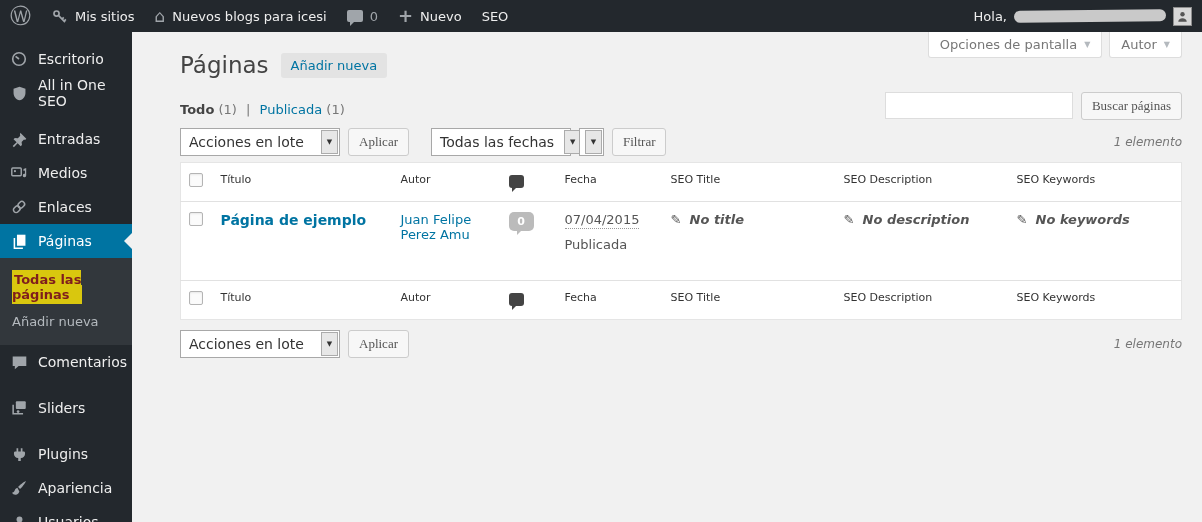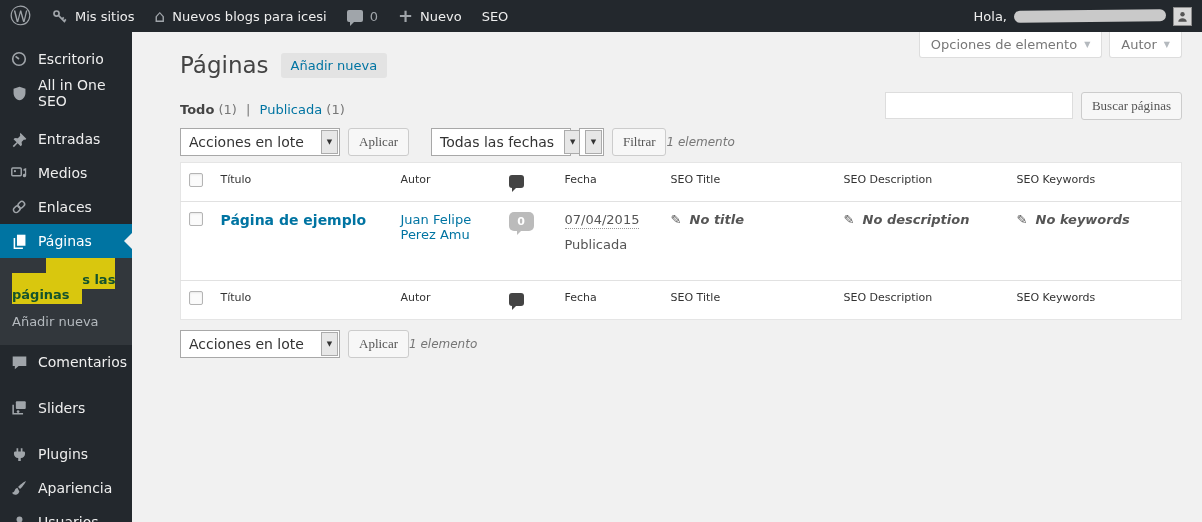--- a/index.html
+++ b/index.html
@@ -24,21 +24,21 @@
   
   .sidebar { position:absolute; top:32px; left:0; width:132px; height:490px; background:#23282d; padding-top:10px; }
   .menu-item { display:flex; align-items:center; height:34px; padding:0 9px; gap:9px; color:#eee; font-size:14px; cursor:pointer; position:relative; }
   .micon { width:20px; height:20px; flex:none; color:#a0a5aa; display:flex; align-items:center; justify-content:center; }
   .menu-item.active { background:#0074a2; color:#fff; }
   .menu-item.active .micon { color:#fff; }
   .menu-item.active::after { content:""; position:absolute; right:0; top:50%; margin-top:-8px; border:8px solid transparent; border-right-color:#f1f1f1; }
   .menu-gap { height:12px; }
   .submenu { background:#32373c; padding:8px 0 10px; }
   .submenu-item { padding:6px 8px 6px 12px; font-size:13px; color:#b4b9be; cursor:pointer; }
-  .hl-mark { background:#d9c70e; color:#14532d; font-weight:bold; padding:14px 12px 2px 2px;margin-left:34px; }
+  .hl-mark { background:#d9c70e; color:#7f1d1d; font-weight:bold; padding:2px 12px 2px 2px; }
 
   
   .content { position:absolute; left:160px; top:32px; width:1042px; height:490px; padding:0 20px; }
   .screen-meta { position:absolute; top:0; right:20px; display:flex; gap:7px; z-index:5; }
   .meta-btn { background:#fff; border:1px solid #ddd; border-top:none; border-radius:0 0 3px 3px; color:#777; font-size:13px; padding:5px 11px; display:flex; align-items:center; gap:7px; cursor:pointer; }
   .meta-arrow { font-size:8px; color:#b4b9be; }
 
   .title-row { padding-top:20px; display:flex; align-items:center; gap:12px; }
   .page-title { font-size:23px; font-weight:400; color:#444; margin:0; line-height:1.2; }
   .add-new { background:#e3e3e3; color:#0074a2; font-size:13px; padding:5px 10px; border-radius:3px; cursor:pointer; white-space:nowrap; }
@@ -46,21 +46,21 @@
   .views-row { margin-top:12px; display:flex; justify-content:space-between; align-items:flex-end; }
   .views { font-size:13px; padding-bottom:3px; }
   .v-bold { font-weight:bold; color:#444; cursor:pointer; }
   .v-count { color:#777; }
   .v-sep { color:#777; margin:0 5px; }
   .v-link { color:#0074a2; cursor:pointer; }
   .searchbox { display:flex; align-items:center; gap:8px; }
   .search-input { width:188px; height:27px; border:1px solid #ddd; background:#fff; padding:0 7px; font:inherit; color:#333; }
   .btn { background:#f7f7f7; border:1px solid #ccc; border-radius:3px; color:#555; font-size:13px; height:28px; padding:0 10px; cursor:pointer; font-family:Liberation Serif, serif; white-space:nowrap; }
 
-  .tablenav { margin-top:8px; display:flex; align-items:center; }
+  .tablenav { margin-top:8px; display:flex; align-items:center; justify-content:space-between; }
   .tn-left { display:flex; align-items:center; gap:8px; }
   .wpselect { display:inline-flex; align-items:center; justify-content:space-between; height:28px; background:#fff; border:1px solid #a8a8a8; cursor:pointer; }
   .sel-label { padding:0 10px 0 8px; font-size:14px; color:#333; white-space:nowrap; }
   .sel-btn { width:17px; height:24px; margin-right:1px; background:#e7e7e7; border:1px solid #ababab; display:flex; align-items:center; justify-content:center; font-size:7px; color:#333; flex:none; }
   .sel-bulk { width:160px; }
   .sel-dates { width:140px; }
   .sel-mini { width:25px; justify-content:flex-end; }
   .count-note { font-style:italic; color:#777; font-size:12px; }
 
   .list-table { width:100%; border-collapse:collapse; background:#fff; border:1px solid #e5e5e5; margin-top:6px; table-layout:fixed; }
@@ -255,21 +255,21 @@
           </svg>
       </span>
       <span>Usuarios</span>
     </div>
   </div>
 
   <div class="content">
 
     <div class="screen-meta">
       <div class="meta-btn">
-        <span>Opciones de elemento</span>
+        <span>Opciones de pantalla</span>
         <span class="meta-arrow">▼</span>
       </div>
       <div class="meta-btn">
         <span>Autor</span>
         <span class="meta-arrow">▼</span>
       </div>
     </div>
 
     <div class="title-row">
       <h1 class="page-title">Páginas</h1>

